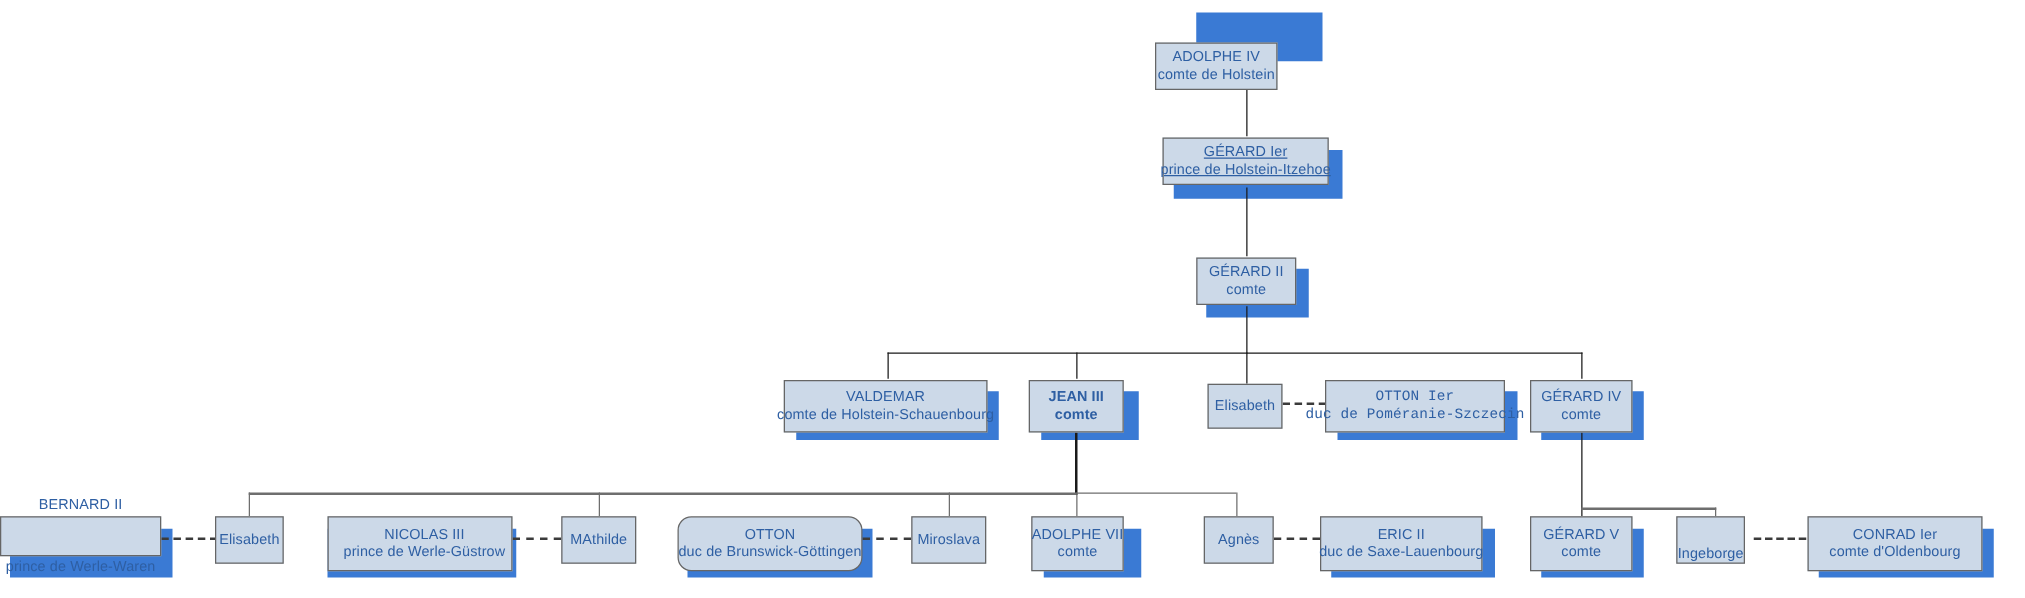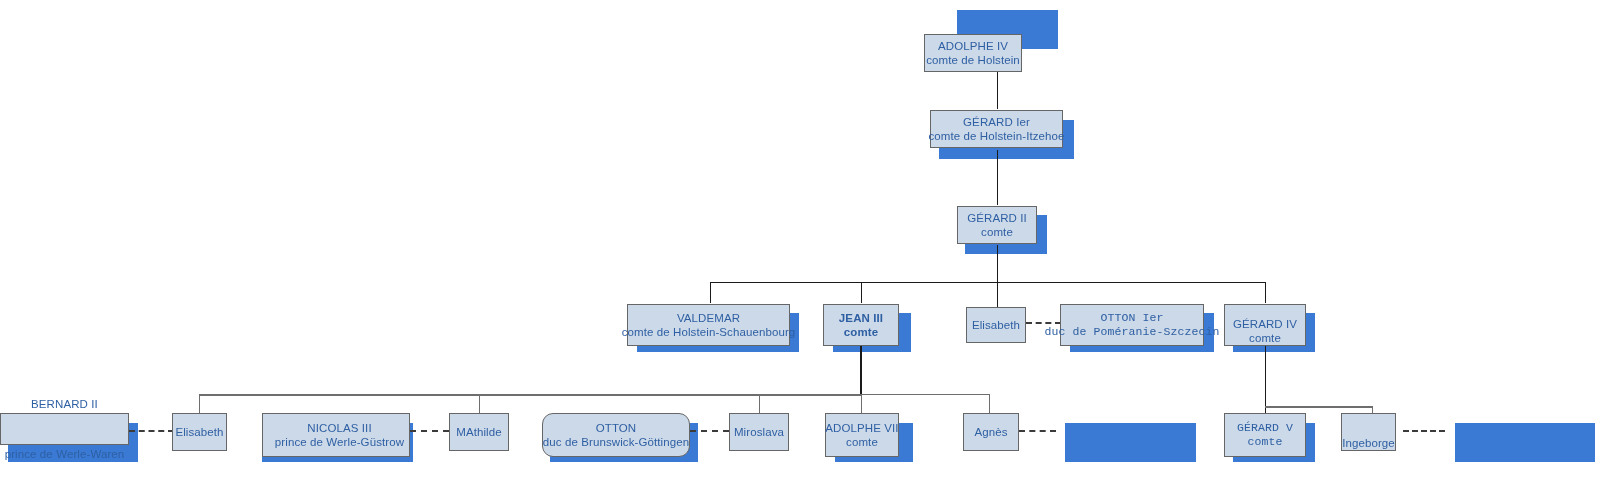--- a/index.html
+++ b/index.html
@@ -119,23 +119,23 @@
   <div class="shadow" style="left:835px; top:423px; width:78px; height:39px;"></div>
   <div class="shadow" style="left:1065px; top:423px; width:131px; height:39px;"></div>
   <div class="shadow" style="left:1233px; top:423px; width:82px; height:39px;"></div>
   <div class="shadow" style="left:1455px; top:423px; width:140px; height:39px;"></div>
 
   <div class="node" style="left:924px; top:1px; width:98px; height:38px;margin-top:33px;">
     <span class="ln">ADOLPHE IV</span>
     <span class="ln2">comte de Holstein</span>
   </div>
 
-  <div class="node" style="left:930px; top:110px; width:133px; height:38px;">
+  <div class="node" style="left:930px; top:110px; width:133px; height:38px;text-decoration:underline;">
     <span class="ln">GÉRARD Ier</span>
-    <span class="ln2">comte de Holstein-Itzehoe</span>
+    <span class="ln2">prince de Holstein-Itzehoe</span>
   </div>
 
   <div class="node" style="left:957px; top:206px; width:80px; height:38px;">
     <span class="ln">GÉRARD II</span>
     <span class="ln2">comte</span>
   </div>
 
   <div class="node" style="left:627px; top:304px; width:163px; height:42px;">
     <span class="ln">VALDEMAR</span>
     <span class="ln2">comte de Holstein-Schauenbourg</span>
@@ -148,21 +148,21 @@
 
   <div class="node" style="left:966px; top:307px; width:60px; height:36px;">
     <span class="ln">Elisabeth</span>
   </div>
 
   <div class="node" style="left:1060px; top:304px; width:144px; height:42px;font-family:Liberation Mono, monospace;">
     <span class="ln">OTTON Ier</span>
     <span class="ln2">duc de Poméranie-Szczecin</span>
   </div>
 
-  <div class="node" style="left:1224px; top:304px; width:82px; height:42px;justify-content:flex-end;">
+  <div class="node" style="left:1224px; top:304px; width:82px; height:42px;">
     <span class="ln">GÉRARD IV</span>
     <span class="ln2">comte</span>
   </div>
 
   <div class="node" style="left:0px; top:413px; width:129px; height:32px;gap:36px;">
     <span class="ln">BERNARD II</span>
     <span class="ln2">prince de Werle-Waren</span>
   </div>
 
   <div class="node" style="left:172px; top:413px; width:55px; height:38px;">
@@ -189,24 +189,32 @@
 
   <div class="node" style="left:825px; top:413px; width:74px; height:44px;">
     <span class="ln">ADOLPHE VII</span>
     <span class="ln2">comte</span>
   </div>
 
   <div class="node" style="left:963px; top:413px; width:56px; height:38px;">
     <span class="ln">Agnès</span>
   </div>
 
-
-  <div class="node" style="left:1224px; top:413px; width:82px; height:44px;font-family:Liberation Mono, monospace;">
+  <div class="node" style="left:1056px; top:413px; width:130px; height:44px;">
+    <span class="ln">ERIC II</span>
+    <span class="ln2">duc de Saxe-Lauenbourg</span>
+  </div>
+
+  <div class="node" style="left:1224px; top:413px; width:82px; height:44px;">
     <span class="ln">GÉRARD V</span>
     <span class="ln2">comte</span>
   </div>
 
   <div class="node" style="left:1341px; top:413px; width:55px; height:38px;justify-content:flex-end;">
     <span class="ln">Ingeborge</span>
   </div>
 
+  <div class="node" style="left:1446px; top:413px; width:140px; height:44px;">
+    <span class="ln">CONRAD Ier</span>
+    <span class="ln2">comte d'Oldenbourg</span>
+  </div>
 
 </div>
 
 </body></html>

